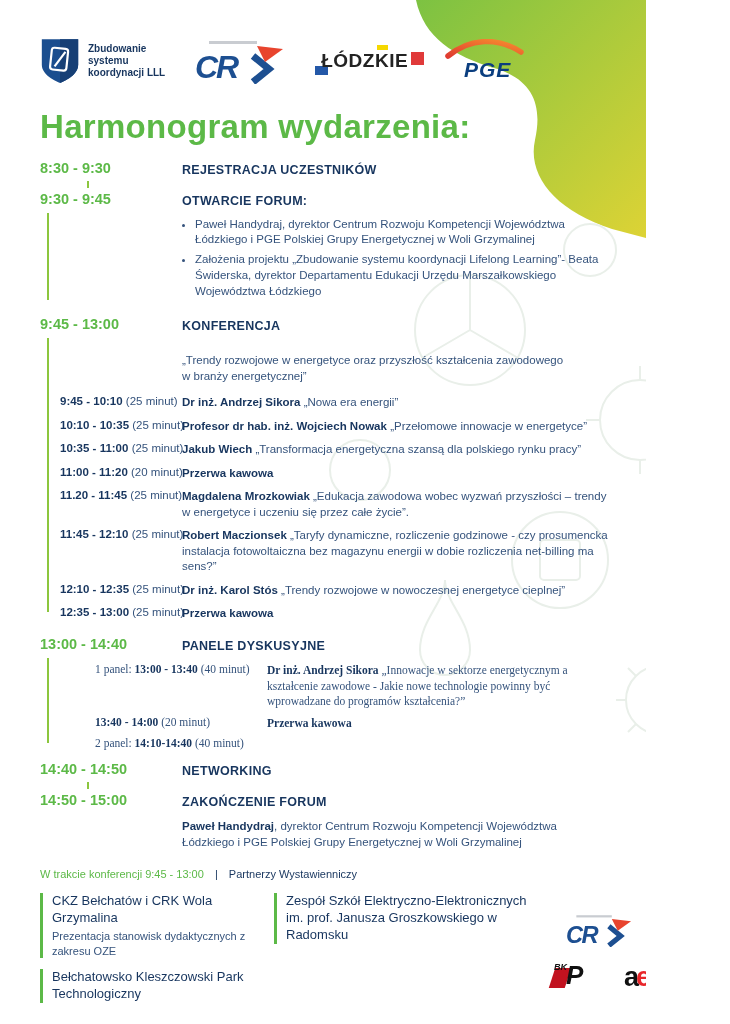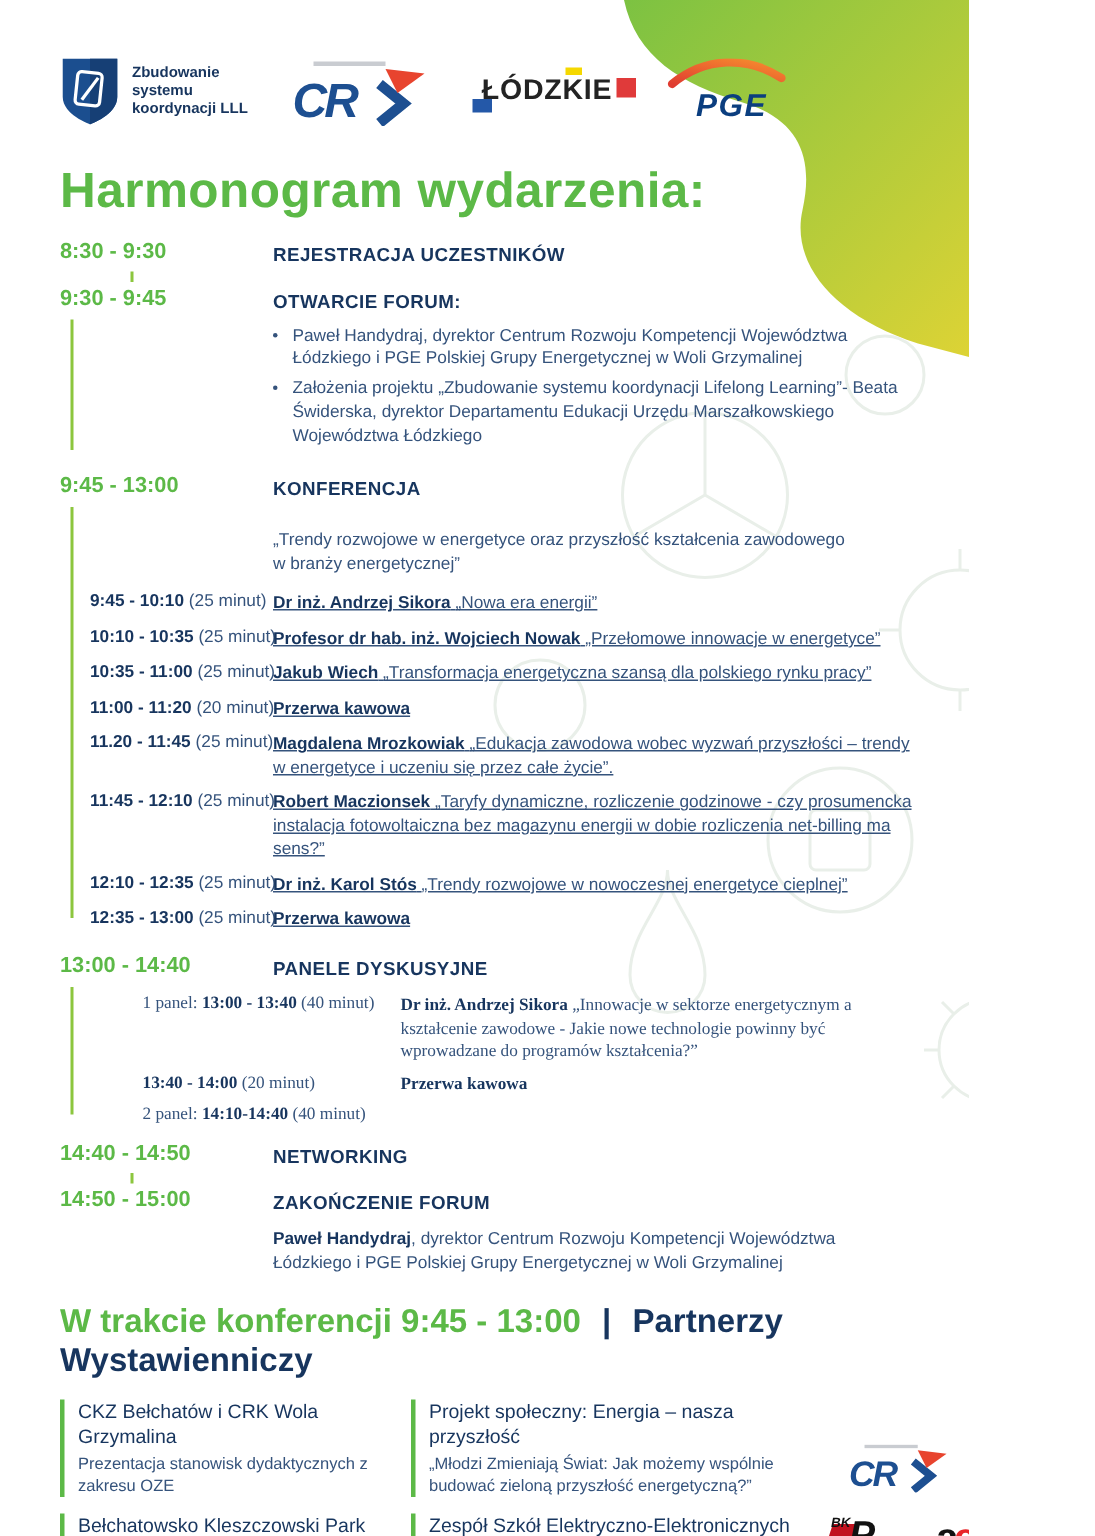--- a/index.html
+++ b/index.html
@@ -35,33 +35,33 @@
   .seg{width:2px;background:#8cc63e;margin:3px 0 3px 47px;height:7px;}
   .bullets{margin:7px 0 0 0;padding-left:13px;max-width:505px;}
   .bullets li{font-size:11.5px;line-height:1.38;margin-bottom:4px;}
   .subtitle{font-size:11.5px;line-height:1.4;margin-top:18px;color:#35537c;font-weight:400;}
   .mb12{margin-bottom:12px;}.mb14{margin-bottom:14px;}
 
   .sessions{margin:11px 0 0 20px;display:grid;grid-template-columns:122px 1fr;row-gap:8px;font-size:11.5px;}
   .stime{color:#17355e;white-space:nowrap;}
   .stime b{font-weight:800;}
   .stime .dur{color:#35537c;font-weight:400;}
-  .sdesc{line-height:1.35;max-width:510px;text-decoration:underline;}
+  .sdesc{line-height:1.35;max-width:510px;}
   .sp{font-weight:800;color:#17355e;}
 
   .panels{margin:9px 0 0 55px;display:grid;grid-template-columns:172px 1fr;row-gap:6px;font-size:11.5px;font-family:Liberation Serif, serif;}
   .plabel{color:#35537c;}
   .plabel b{color:#17355e;font-weight:800;}
   .pdesc{line-height:1.35;max-width:435px;}
 
   .closing-desc{margin-top:7px;font-size:11.5px;line-height:1.4;max-width:440px;}
 
   
   .partners{margin-top:18px;}
-  .p-header{font-size:22px;font-weight:700;}
+  .p-header{font-size:11px;font-weight:400;}
   .p-header .gr{color:#5cb947;}
   .p-header .sep{color:#17355e;margin:0 8px;}
   .p-header .nv{color:#17355e;}
   .p-grid{display:grid;grid-template-columns:218px 262px 1fr;column-gap:16px;margin-top:13px;}
   .p-item{border-left:3px solid #5cb947;padding-left:9px;margin-bottom:11px;}
   .p-item .t{font-weight:400;color:#17355e;font-size:13px;line-height:1.3;}
   .p-item .d{font-size:11px;line-height:1.35;margin-top:2px;}
   .p-logos{display:flex;flex-direction:column;gap:9px;align-items:center;justify-content:center;}
   .p-logo-row{display:flex;gap:18px;align-items:center;justify-content:center;}
   .ckz-ring{width:38px;height:38px;border-radius:50%;border:5px solid #c1121f;position:relative;box-sizing:border-box;}
@@ -247,24 +247,20 @@
           <div class="p-item">
             <div class="t">CKZ Bełchatów i CRK Wola Grzymalina</div>
             <div class="d">Prezentacja stanowisk dydaktycznych z zakresu OZE</div>
           </div>
           <div class="p-item">
             <div class="t">Bełchatowsko Kleszczowski Park Technologiczny</div>
           </div>
         </div>
         <div>
           <div class="p-item">
-            <div class="t">Projekt społeczny: Energia – nasza przyszłość</div>
-            <div class="d">„Młodzi Zmieniają Świat: Jak możemy wspólnie budować zieloną  przyszłość energetyczną?”</div>
-          </div>
-          <div class="p-item">
             <div class="t">Zespół Szkół Elektryczno-Elektronicznych im. prof. Janusza Groszkowskiego w Radomsku</div>
           </div>
         </div>
         <div class="p-logos">
           <div class="p-logo-row">
             <svg width="70" height="34" viewBox="0 0 92 46">
               <rect x="14" y="3" width="48" height="3" fill="#c9ccd1"></rect>
               <text x="0" y="40" font-family="Liberation Sans, sans-serif" font-size="32" font-weight="bold" font-style="italic" fill="#1d4f91" letter-spacing="-2">CR</text>
               <path d="M58,18 L74,31 L58,44" stroke="#1d4f91" stroke-width="7" fill="none"></path>
               <path d="M62,8 L88,11 L70,24 Z" fill="#e8442e"></path>

